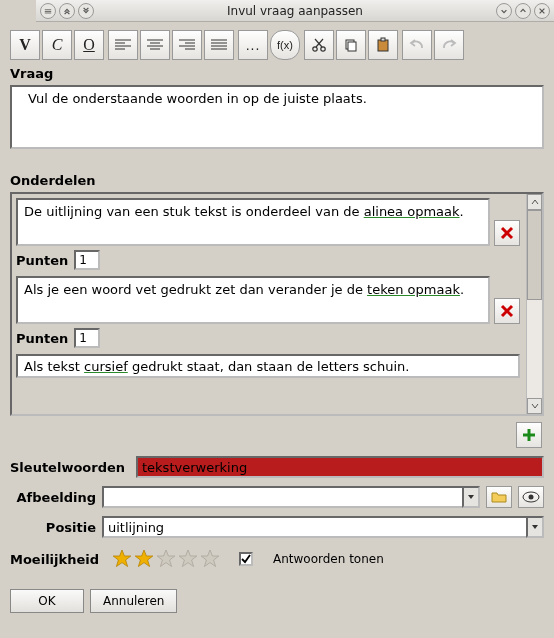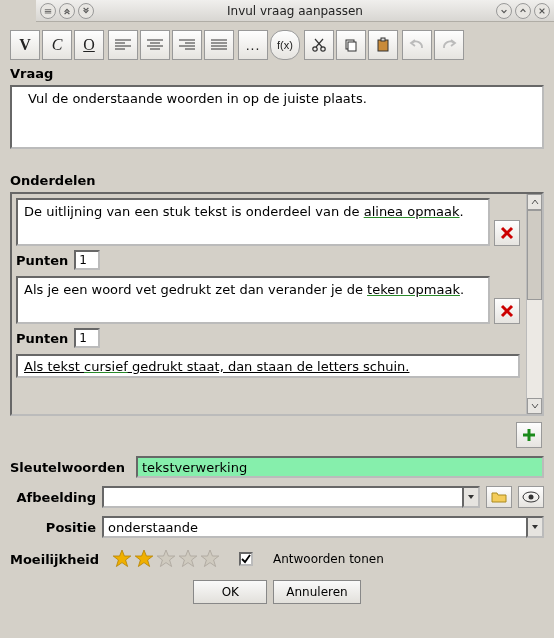--- a/index.html
+++ b/index.html
@@ -21,41 +21,41 @@
   .vraag-ta { height: 64px; }
   .onderdelen-box { border: 2px inset #bbb; background: #d4d0c8; padding: 4px; width: 534px; height: 224px; position: relative; }
   .ond-scroll { width: 100%; height: 100%; overflow: hidden; }
   .scrollbar { position: absolute; right: 0; top: 0; bottom: 0; width: 16px; background: #ece9e4; border-left:1px solid #bbb; display:flex; flex-direction:column; }
   .sb-btn { height: 16px; border:1px solid #999; background:#e8e6e2; display:flex; align-items:center; justify-content:center; }
   .sb-track { flex:1; background:#ece9e4; position:relative; }
   .sb-thumb { position:absolute; top:0; left:0; right:0; height:90px; background:#cfcbc3; border:1px solid #999; }
   .ond-item { margin: 0 18px 4px 0; }
   .ond-row { display:flex; align-items:flex-start; gap:4px; }
   .ond-text { flex:1; border:2px inset #bbb; background:#fff; padding:4px 6px; font-size:13px; height:48px; line-height:1.3; overflow:hidden; }
-  .ond-text-sm { height: 24px; padding:3px 6px;text-decoration:underline; }
+  .ond-text-sm { height: 24px; padding:3px 6px; }
   .del-btn { width:26px; height:26px; border:1px solid #999; background:linear-gradient(#fefefe,#e6e4e0); display:flex; align-items:center; justify-content:center; align-self:flex-end; }
   .pt-row { display:flex; align-items:center; gap:6px; margin:4px 0 6px 0; }
   .pt-lbl { font-weight:bold; font-size:13px; }
   .pt-input { width:26px; border:2px inset #bbb; background:#fff; padding:1px 3px; font-size:12px; text-align:left; }
   .u-green { text-decoration: underline; text-decoration-color: #2a8a2a; text-decoration-style: solid; }
   .add-row { display:flex; justify-content:flex-end; margin:6px 0 8px 0; padding-right:2px; }
   .add-btn { width:26px; height:26px; border:1px solid #999; background:linear-gradient(#fefefe,#e6e4e0); display:flex; align-items:center; justify-content:center; }
   .field-row { display:flex; align-items:center; gap:6px; margin-bottom:8px; }
   .field-lbl { font-weight:bold; font-size:13px; width:120px; text-align:left; }
   .field-lbl.rt { text-align:right; width:86px; }
-  .text-input { flex:1; border:2px inset #bbb; background:#86efac; padding:2px 4px; font-size:13px; height:22px; }
+  .text-input { flex:1; border:2px inset #bbb; background:#b91c1c; padding:2px 4px; font-size:13px; height:22px; }
   .combo { flex:1; display:flex; }
   .combo-input { flex:1; border:2px inset #bbb; background:#fff; padding:2px 4px; font-size:13px; height:22px; border-right:none; }
   .combo-btn { width:18px; height:22px; border:2px inset #bbb; background:#e6e4e0; display:flex; align-items:center; justify-content:center; }
   .ico-btn { width:26px; height:22px; border:1px solid #999; background:linear-gradient(#fefefe,#e6e4e0); display:flex; align-items:center; justify-content:center; }
   .stars { display:flex; gap:0px; }
   .star { width:22px; height:22px; display:flex; align-items:center; justify-content:center; cursor:pointer; }
   .chk-row { display:flex; align-items:center; gap:20px; margin-left:12px; }
   .chkbox { width:14px; height:14px; border:2px inset #bbb; background:#fff; display:flex; align-items:center; justify-content:center; }
-  .btn-row { display:flex; justify-content:center; gap:6px; margin-top:10px; }
+  .btn-row { display:flex; justify-content:flex-start; gap:6px; margin-top:19px; }
   .dlg-btn { min-width:74px; height:24px; border:1px solid #888; background:linear-gradient(#fafafa,#e2e0db); font-size:12px; display:flex; align-items:center; justify-content:center; padding:0 12px; cursor:pointer; }
   svg { display:block; }
 </style>
 </head>
 <body>
 
 <div class="titlebar">
   <div class="tb-group">
     <div class="tb-btn">
         <svg viewBox="0 0 10 10">
@@ -274,21 +274,21 @@
         <svg width="18" height="12" viewBox="0 0 18 12">
           <ellipse cx="9" cy="6" rx="8" ry="5" fill="none" stroke="#333"></ellipse>
           <circle cx="9" cy="6" r="2.5" fill="#333"></circle>
         </svg>
       </div>
   </div>
 
   <div class="field-row">
     <div class="field-lbl rt">Positie</div>
     <div class="combo">
-      <div class="combo-input">onderstaande</div>
+      <div class="combo-input">uitlijning</div>
       <div class="combo-btn">
           <svg width="8" height="8">
             <polygon points="1,2 7,2 4,6" fill="#333"></polygon>
           </svg>
         </div>
     </div>
   </div>
 
   <div class="field-row" style="margin-top:10px">
     <div class="field-lbl" style="width:auto;margin-right:6px">Moeilijkheid</div>

